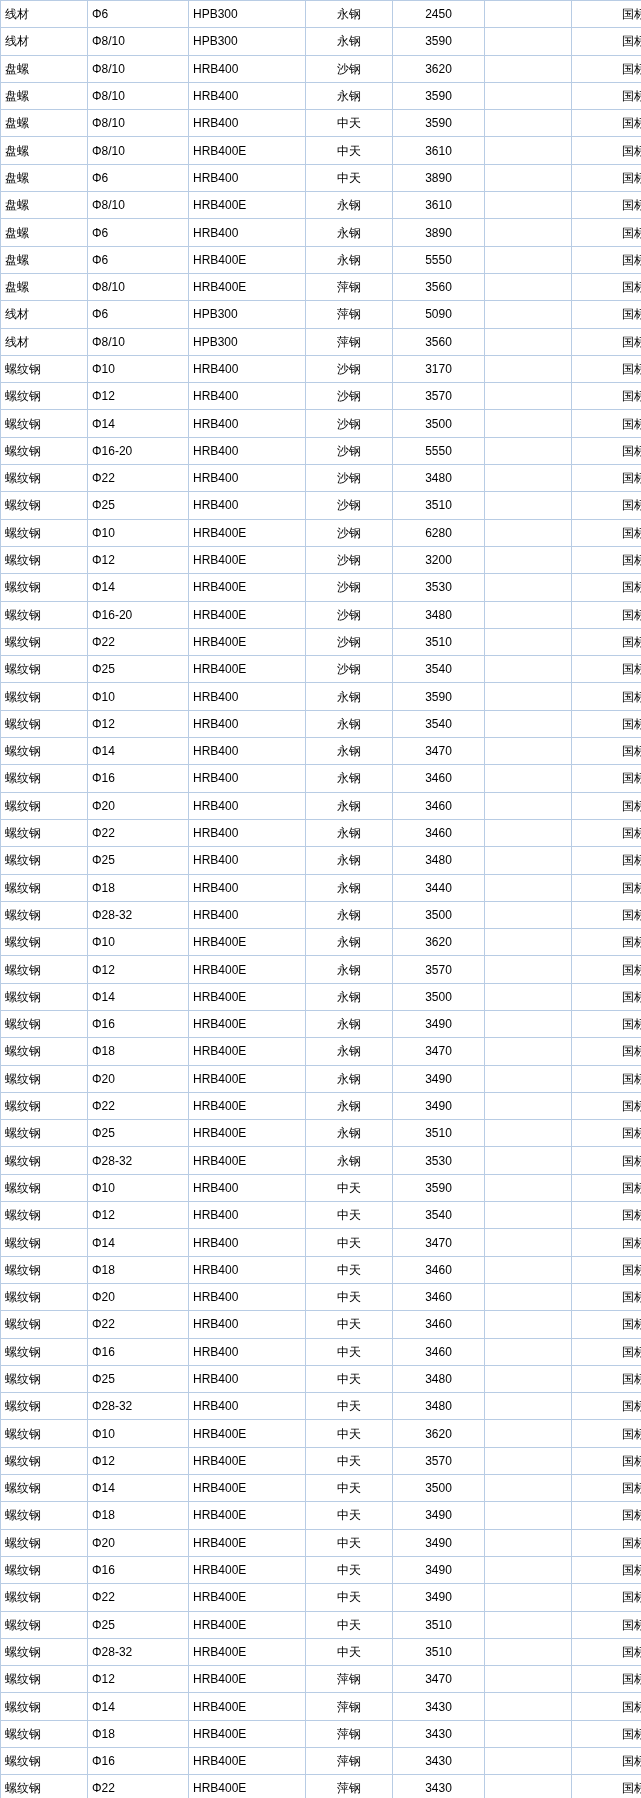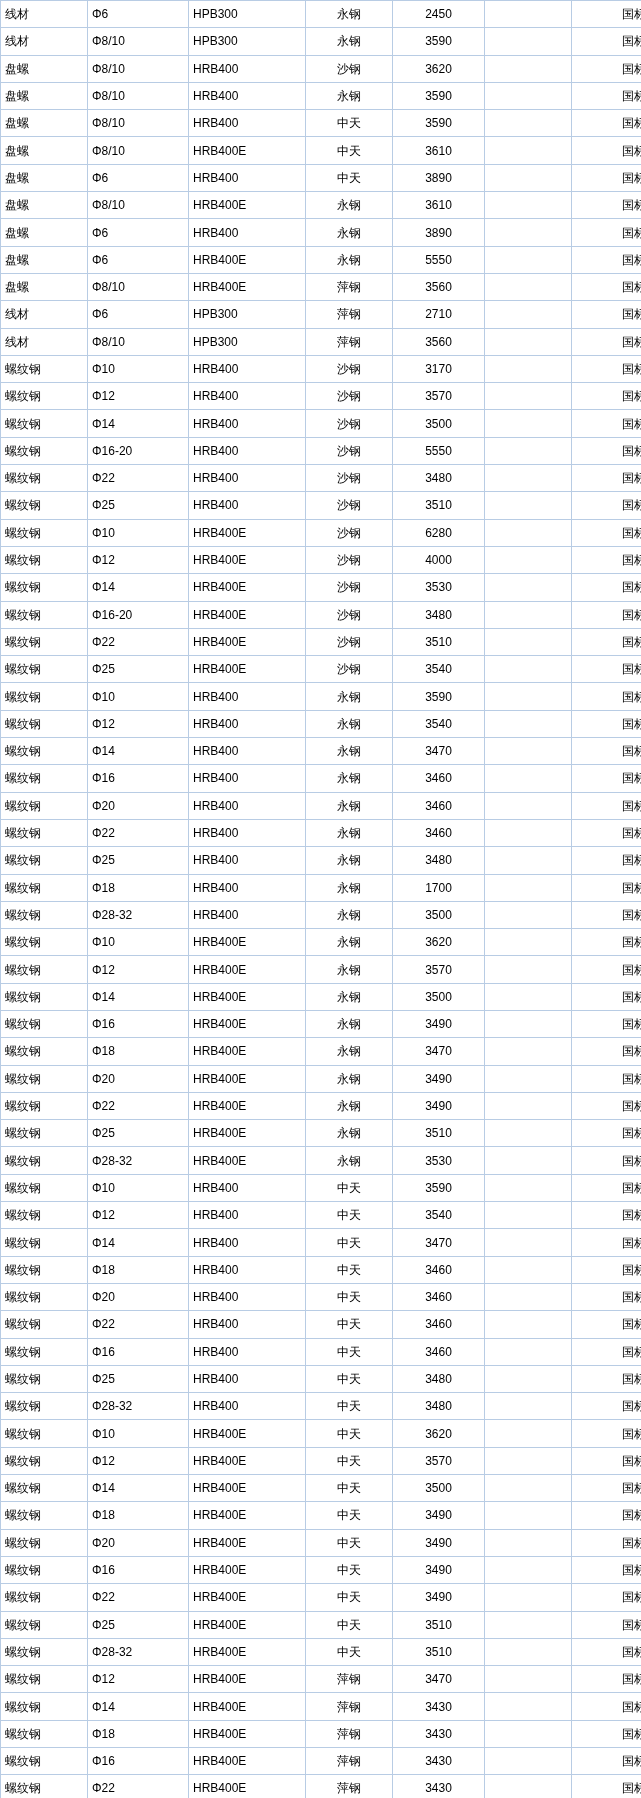--- a/index.html
+++ b/index.html
@@ -144,21 +144,21 @@
           <td class="c-mill">萍钢</td>
           <td class="c-price">3560</td>
           <td class="c-blank"></td>
           <td class="c-std">国标</td>
         </tr>
         <tr>
           <td class="c-name">线材</td>
           <td class="c-spec">Φ6</td>
           <td class="c-grade">HPB300</td>
           <td class="c-mill">萍钢</td>
-          <td class="c-price">2710</td>
+          <td class="c-price">5090</td>
           <td class="c-blank"></td>
           <td class="c-std">国标</td>
         </tr>
         <tr>
           <td class="c-name">线材</td>
           <td class="c-spec">Φ8/10</td>
           <td class="c-grade">HPB300</td>
           <td class="c-mill">萍钢</td>
           <td class="c-price">3560</td>
           <td class="c-blank"></td>
@@ -225,21 +225,21 @@
           <td class="c-mill">沙钢</td>
           <td class="c-price">6280</td>
           <td class="c-blank"></td>
           <td class="c-std">国标</td>
         </tr>
         <tr>
           <td class="c-name">螺纹钢</td>
           <td class="c-spec">Φ12</td>
           <td class="c-grade">HRB400E</td>
           <td class="c-mill">沙钢</td>
-          <td class="c-price">4000</td>
+          <td class="c-price">3200</td>
           <td class="c-blank"></td>
           <td class="c-std">国标</td>
         </tr>
         <tr>
           <td class="c-name">螺纹钢</td>
           <td class="c-spec">Φ14</td>
           <td class="c-grade">HRB400E</td>
           <td class="c-mill">沙钢</td>
           <td class="c-price">3530</td>
           <td class="c-blank"></td>
@@ -333,21 +333,21 @@
           <td class="c-mill">永钢</td>
           <td class="c-price">3480</td>
           <td class="c-blank"></td>
           <td class="c-std">国标</td>
         </tr>
         <tr>
           <td class="c-name">螺纹钢</td>
           <td class="c-spec">Φ18</td>
           <td class="c-grade">HRB400</td>
           <td class="c-mill">永钢</td>
-          <td class="c-price">1700</td>
+          <td class="c-price">3440</td>
           <td class="c-blank"></td>
           <td class="c-std">国标</td>
         </tr>
         <tr>
           <td class="c-name">螺纹钢</td>
           <td class="c-spec">Φ28-32</td>
           <td class="c-grade">HRB400</td>
           <td class="c-mill">永钢</td>
           <td class="c-price">3500</td>
           <td class="c-blank"></td>

